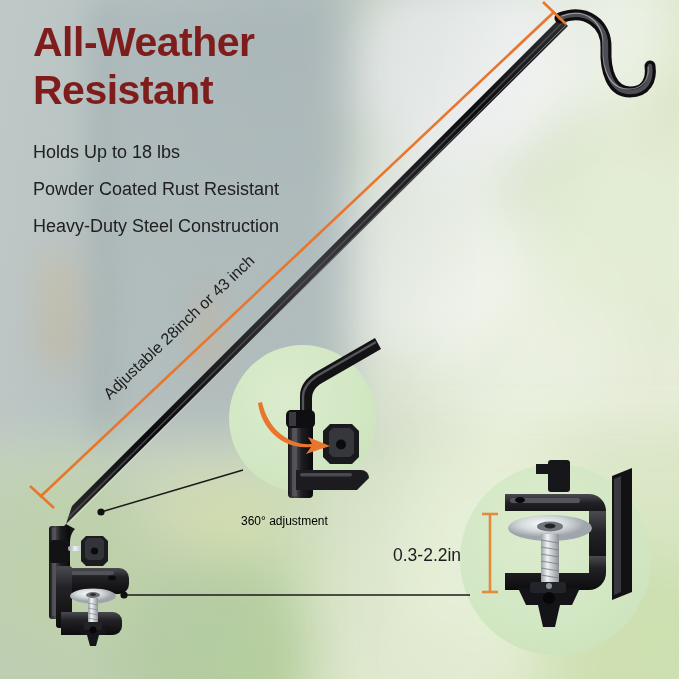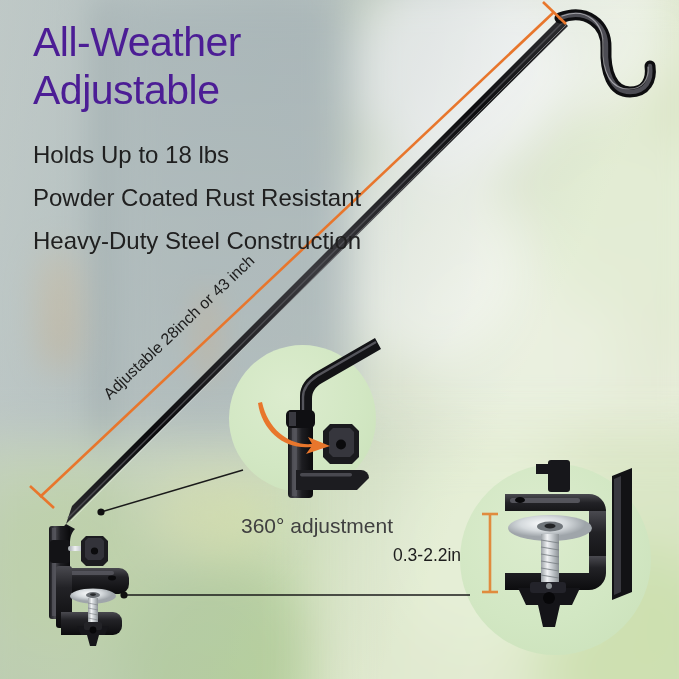--- a/index.html
+++ b/index.html
@@ -69,30 +69,30 @@
     background:#e7ef9e;filter:blur(24px);opacity:.6;border-radius:50%;
   }
   .bg-veil{
     position:absolute;inset:0;
     background:linear-gradient(115deg,rgba(183,194,194,.55) 0%,rgba(183,194,194,.35) 45%,rgba(255,255,255,0) 70%);
   }
 
   
   .headline{
     position:absolute;left:33px;top:18px;width:420px;
-    font-size:41px;font-weight:400;line-height:1.18;color:#4c1d95;
+    font-size:41px;font-weight:700;line-height:1.18;color:#7f1d1d;
     letter-spacing:-.5px;
   }
   .bullets{position:absolute;left:33px;top:143px;}
   .bullet{
-    font-size:24px;color:#202020;line-height:1;margin-bottom:19px;
+    font-size:18px;color:#202020;line-height:1;margin-bottom:19px;
     font-weight:400;
   }
   .lbl-360{
-    position:absolute;left:241px;top:514px;font-size:21px;color:#404040;
+    position:absolute;left:241px;top:514px;font-size:12px;color:#000000;
   }
   .lbl-dim{
     position:absolute;left:393px;top:545px;font-size:17.5px;color:#1d1d1d;
   }
   .lbl-adjust{
     position:absolute;left:100px;top:390px;
     font-size:16px;color:#1d1d1d;white-space:nowrap;
     transform:rotate(-43.5deg);transform-origin:0 0;
   }
 
@@ -289,21 +289,21 @@
       <g stroke="#e08b3e" stroke-width="2.6">
         <line x1="490" y1="514" x2="490" y2="592"></line>
         <line x1="482" y1="514" x2="498" y2="514"></line>
         <line x1="482" y1="592" x2="498" y2="592"></line>
       </g>
     </g>
   </svg>
 
   <div class="headline">
     <div>All-Weather</div>
-    <div>Adjustable</div>
+    <div>Resistant</div>
   </div>
 
   <div class="bullets">
     <div class="bullet">Holds Up to 18 lbs</div>
     <div class="bullet">Powder Coated Rust Resistant</div>
     <div class="bullet">Heavy-Duty Steel Construction</div>
   </div>
 
   <div class="lbl-adjust">Adjustable 28inch or 43 inch</div>
   <div class="lbl-360">360° adjustment</div>

